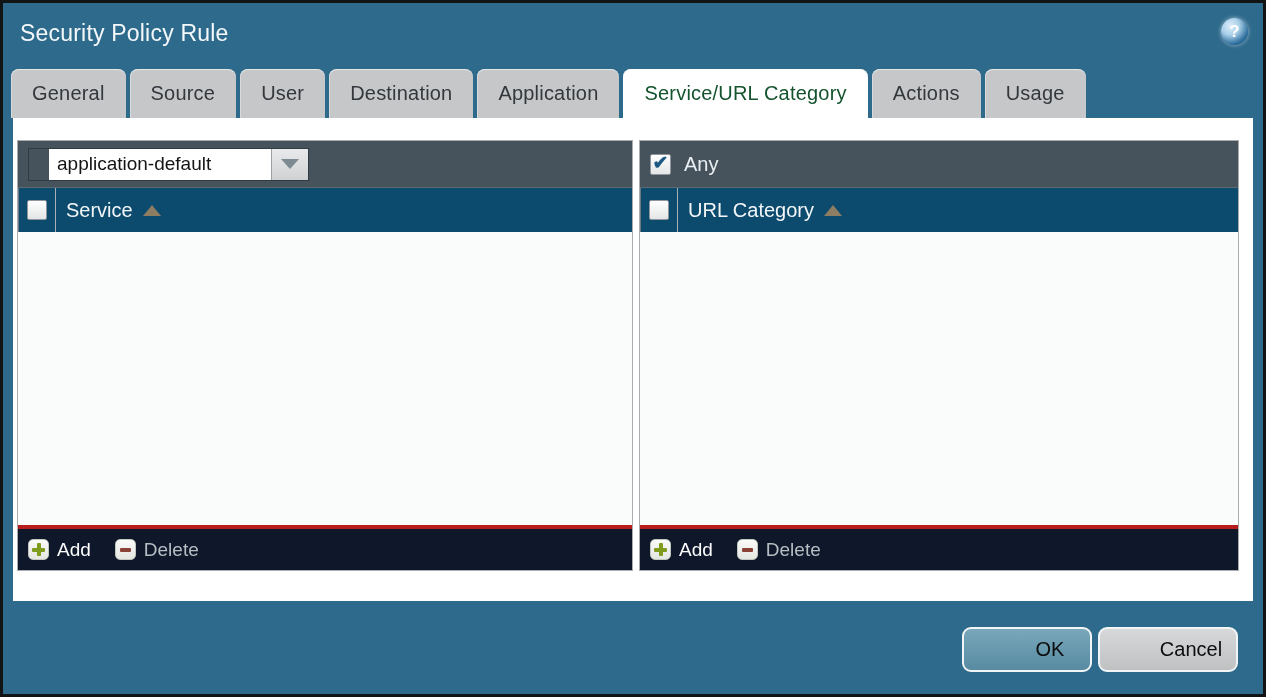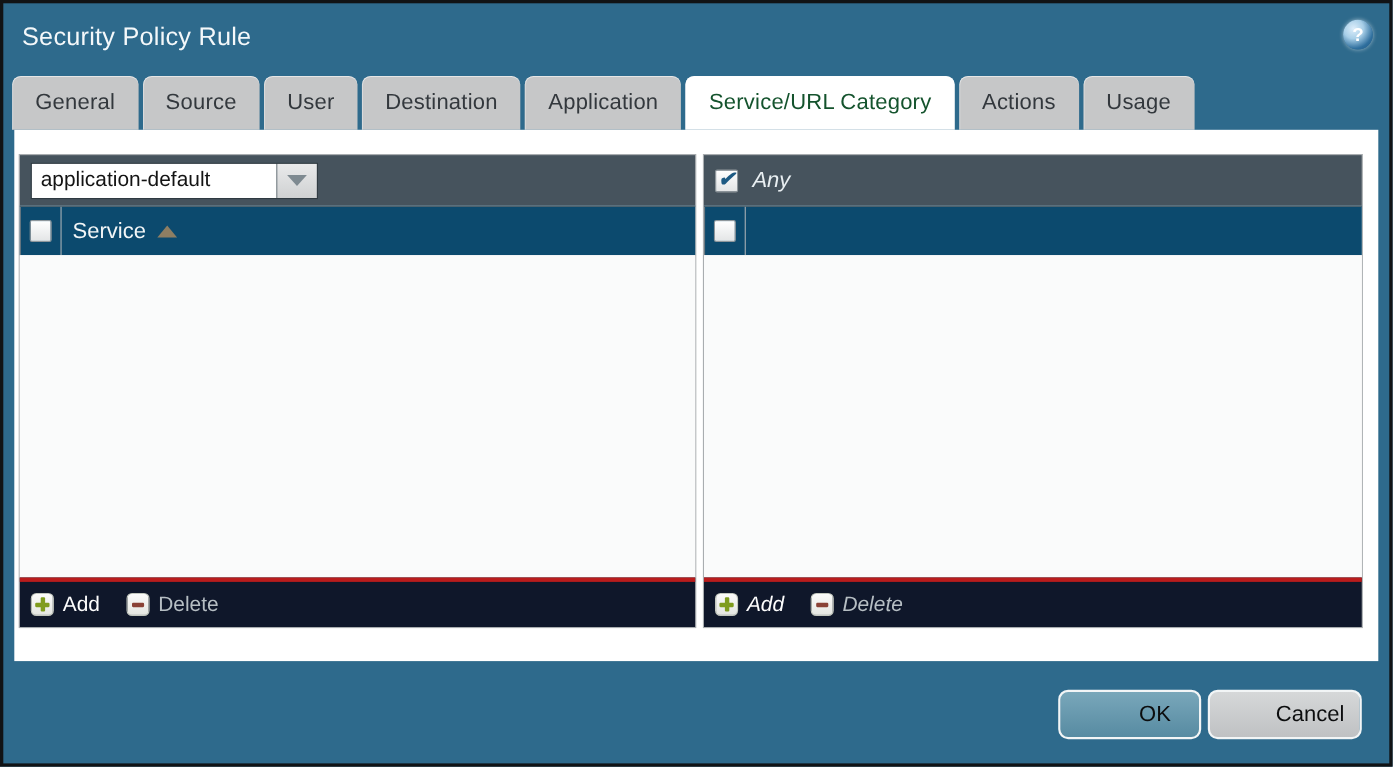--- a/index.html
+++ b/index.html
@@ -50,21 +50,21 @@
   }
   .panels {
     position: absolute; top: 22px; left: 4px; right: 14px;
     display: flex; gap: 6px; height: 431px;
   }
   .panel {
     display: flex; flex-direction: column;
     border: 1px solid #a9adb0; background: #fafbfb;
   }
   .panel.left  { width: 616px; }
-  .panel.right { flex: 1; font-style: italic; }
+  .panel.right { flex: 1; }
 
   .ptoolbar {
     height: 46px; background: #46535d; flex: 0 0 auto;
     display: flex; align-items: center; padding: 0 10px;
   }
   .phead {
     height: 45px; background: #0c4a6e; flex: 0 0 auto;
     display: flex; align-items: stretch;
     border-top: 1px solid #5d6a72;
   }
@@ -74,20 +74,21 @@
     display: flex; align-items: center; padding: 0 10px; gap: 24px;
     border-top: 4px solid #b91c1c;
   }
 
   
   .combo { display: flex; height: 33px; border: 1px solid #2f3a41; cursor: pointer; }
   .combo-input {
     width: 222px; height: 100%; background: #ffffff; color: #141414;
     font-size: 19px; padding: 0 8px; border: none; outline: none;
     font-family: "Liberation Sans", sans-serif;
+    margin-left: 20px;
   }
   .combo-btn {
     width: 37px; height: 100%; background: linear-gradient(#e9eaeb, #cfd1d2);
     border-left: 1px solid #9aa0a4;
     display: flex; align-items: center; justify-content: center;
   }
   .tri-down {
     width: 0; height: 0;
     border-left: 9px solid transparent; border-right: 9px solid transparent;
     border-top: 10px solid #7e8a91;
@@ -212,20 +213,24 @@
 
     <div class="panel right">
       <div class="ptoolbar">
         <div class="cbx checked"></div>
         <span class="any-label">Any</span>
       </div>
       <div class="phead">
         <div class="hcell-check">
           <div class="cbx"></div>
         </div>
+        <div class="hcell-label">
+          <span>URL Category</span>
+          <div class="tri-up"></div>
+        </div>
       </div>
       <div class="pbody"></div>
       <div class="pfoot">
         <div class="fbtn">
           <span class="ic ic-plus"></span>
           <span class="lbl">Add</span>
         </div>
         <div class="fbtn disabled">
           <span class="ic ic-minus"></span>
           <span class="lbl">Delete</span>

